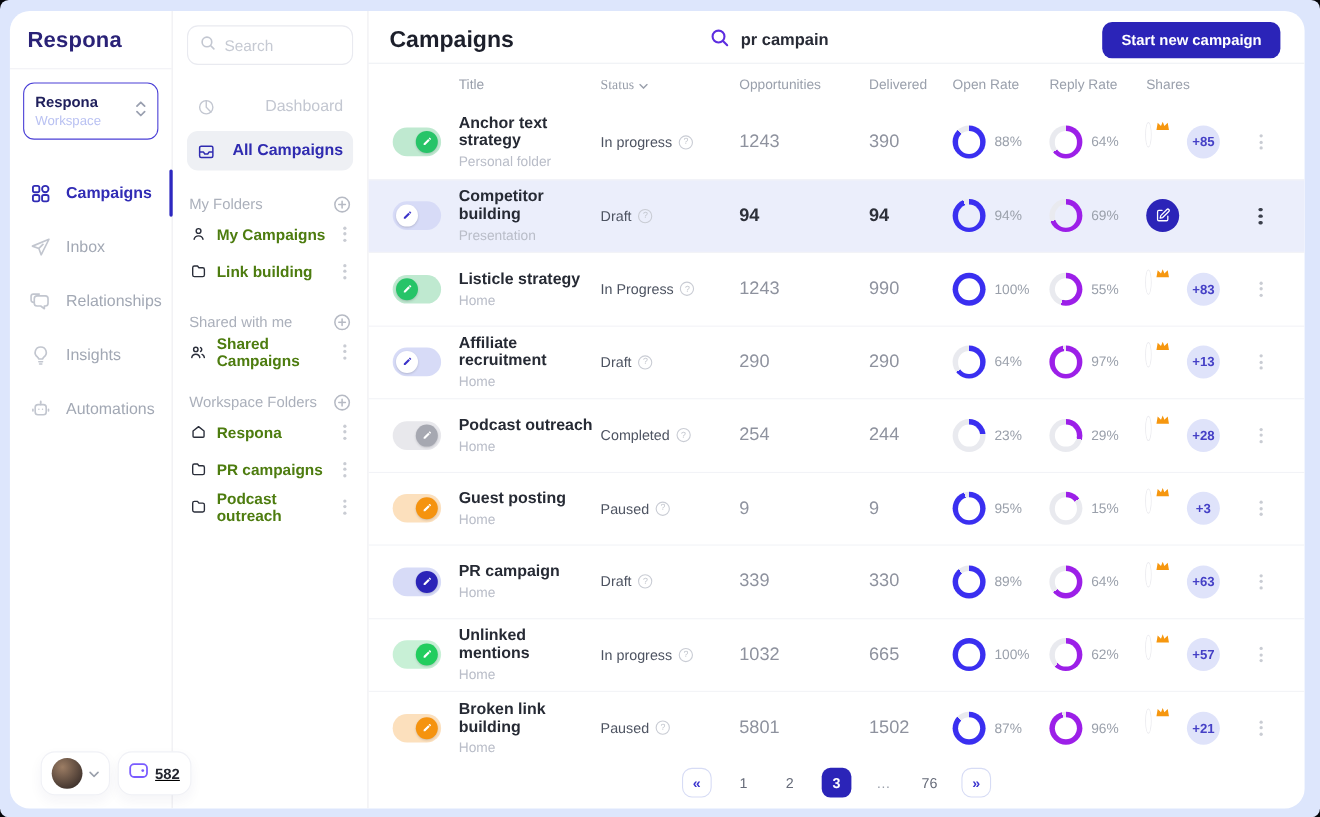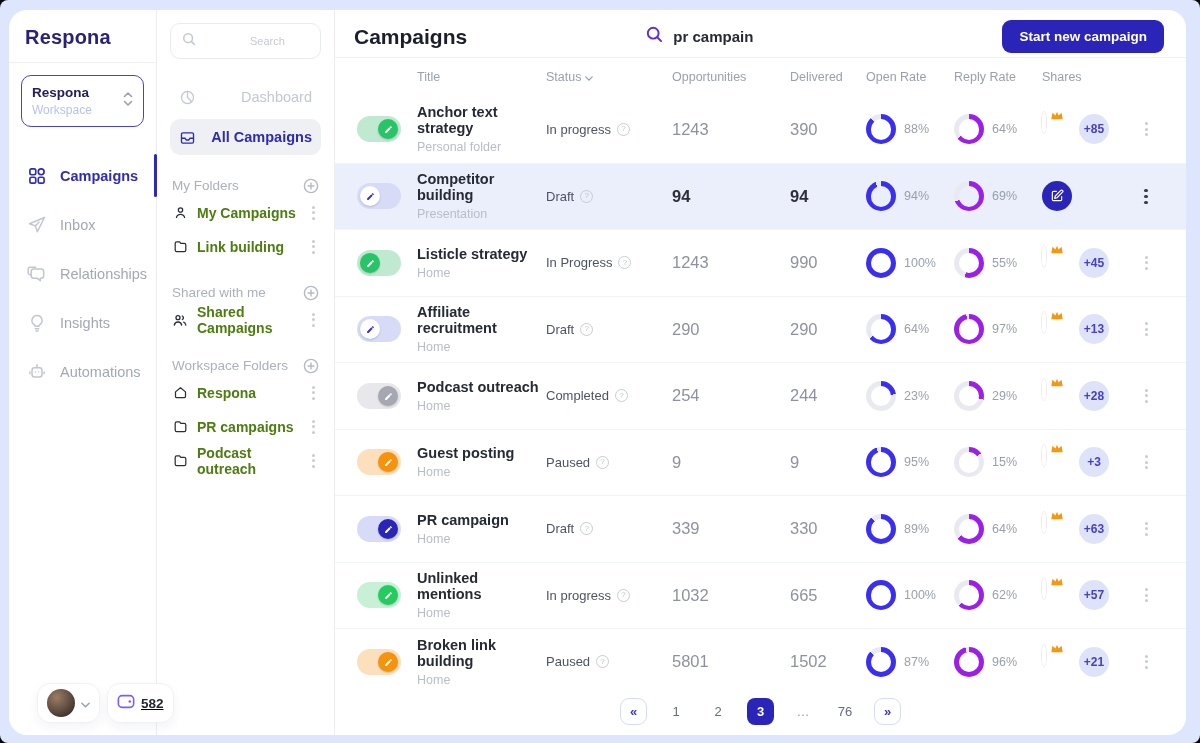--- a/index.html
+++ b/index.html
@@ -25,21 +25,21 @@
   .act-bar { display:none; position:absolute; right:-1px; top:3px; bottom:3px; width:3.5px; border-radius:3px; background:#2d28c0; }
   .nav-item.active .act-bar { display:block; }
   .sb1-bottom { margin-top:auto; display:flex; gap:7px; padding:0 10px 12px 28px;text-decoration:underline; }
   .mini-card { background:#fff; border:1px solid #f0f1f6; border-radius:13px; box-shadow:0 5px 12px rgba(40,40,90,.05); height:40px; display:flex; align-items:center; gap:6px; padding:0 9px; cursor:pointer; }
   .avatar-sm { width:28px; height:28px; border-radius:50%; background:radial-gradient(circle at 35% 30%, #9c7d64, #4a3b33 70%, #241f1c); }
   .credits { font-size:13.5px; font-weight:700; color:#23262f; }
 
   
   .sb2 { width:178px; flex:0 0 178px; border-right:1px solid #ededf1; padding:13px 13px 0; display:flex; flex-direction:column; }
   .search-box { height:36px; border:1px solid #e9eaf0; border-radius:10px; display:flex; align-items:center; gap:8px; padding:0 11px; color:#c3c7d1; }
-  .search-box input { border:none; outline:none; width:100%; font-size:11px; font-family:inherit; color:#596070; background:transparent;margin-left:46px; }
+  .search-box input { border:none; outline:none; width:100%; font-size:14px; font-family:inherit; color:#596070; background:transparent; }
   .search-box input::placeholder { color:#c6cad3; }
   .panel-item { height:36px; display:flex; align-items:center; gap:10px; padding:0 9px; border-radius:10px; font-size:14.5px; cursor:pointer; margin-top:4px;justify-content:space-between; }
   .panel-item .picon { width:17px; height:17px; display:grid; place-items:center; }
   .panel-item.muted { color:#c3c7d1; }
   .panel-item.muted .picon { color:#c3c7d1; }
   .panel-item.active { background:#eef0f4; color:#2f2bb0; font-weight:700; }
   .panel-item.active .picon { color:#2f2bb0; }
   .panel-top { margin-top:16px; }
   .sec-title { margin-top:22px; display:flex; align-items:center; justify-content:space-between; color:#abb0bb; font-size:13.5px; padding:0 2px; }
   .add-btn { width:17px; height:17px; color:#b6bac4; cursor:pointer; display:grid; place-items:center; }
@@ -53,21 +53,21 @@
   
   .main { flex:1; display:flex; flex-direction:column; min-width:0; }
   .m-header { height:50px; display:flex; align-items:center; padding:6px 22px 0 19px; border-bottom:1px solid #eef0f4; }
   .m-title { font-size:21px; font-weight:700; color:#1c1f2b; }
   .m-search { flex:1; display:flex; align-items:center; justify-content:center; gap:10px; color:#5d2de0; }
   .m-search input { border:none; outline:none; font-size:15px; font-weight:600; color:#272a35; width:150px; font-family:inherit; background:transparent; }
   .new-btn { background:#2b24b8; color:#fff; font-size:13.5px; font-weight:600; border:none; border-radius:9px; padding:9px 17px; cursor:pointer; font-family:inherit;text-align:center; }
 
   .grid { display:grid; grid-template-columns:60px minmax(0,1fr) 126px 118px 76px 88px 88px 98px 30px; align-items:center; padding:0 16px 0 22px; }
   .cols { height:40px; color:#9aa0ac; font-size:12.5px; }
-  .col-status { display:flex; align-items:center; gap:4px; cursor:pointer; }
+  .col-status { display:flex; align-items:center; gap:4px; cursor:pointer;font-family:Liberation Serif, serif; }
   .rows { flex:1; }
   .row { height:66.5px; cursor:pointer; }
   .row + .row { border-top:1px solid #f2f3f7; }
   .row.hl { background:#ebeefb; }
 
   .toggle { width:44px; height:26px; border-radius:13px; position:relative; cursor:pointer; }
   .knob { position:absolute; top:3px; width:20px; height:20px; border-radius:50%; display:grid; place-items:center; box-shadow:0 1px 2px rgba(20,20,40,.18); }
   .knob.left { left:3px; } .knob.right { left:21px; }
 
   .t-title { font-size:14.5px; font-weight:700; color:#262a34; }
@@ -510,21 +510,21 @@
               <span class="ring r-reply" style="--rp: 55; --rc: #9c1fe8;"></span>
               <span class="pct p-reply">55%</span>
             </span>
     <span class="share">
       <span class="av-wrap">
         <span class="avatar"></span>
         <span class="crown"><svg width="13" height="9" viewBox="0 0 16 11" fill="currentColor">
                     <path d="M1 10 2.4 2l3.7 3.6L8 .8l1.9 4.8L13.6 2 15 10H1z"></path>
                   </svg></span>
       </span>
-      <span class="badge">+45</span>
+      <span class="badge">+83</span>
 
     </span>
     <span class="kebab rk">
               <i></i>
               <i></i>
               <i></i>
             </span>
   </div>
 
   <div class="row grid">

